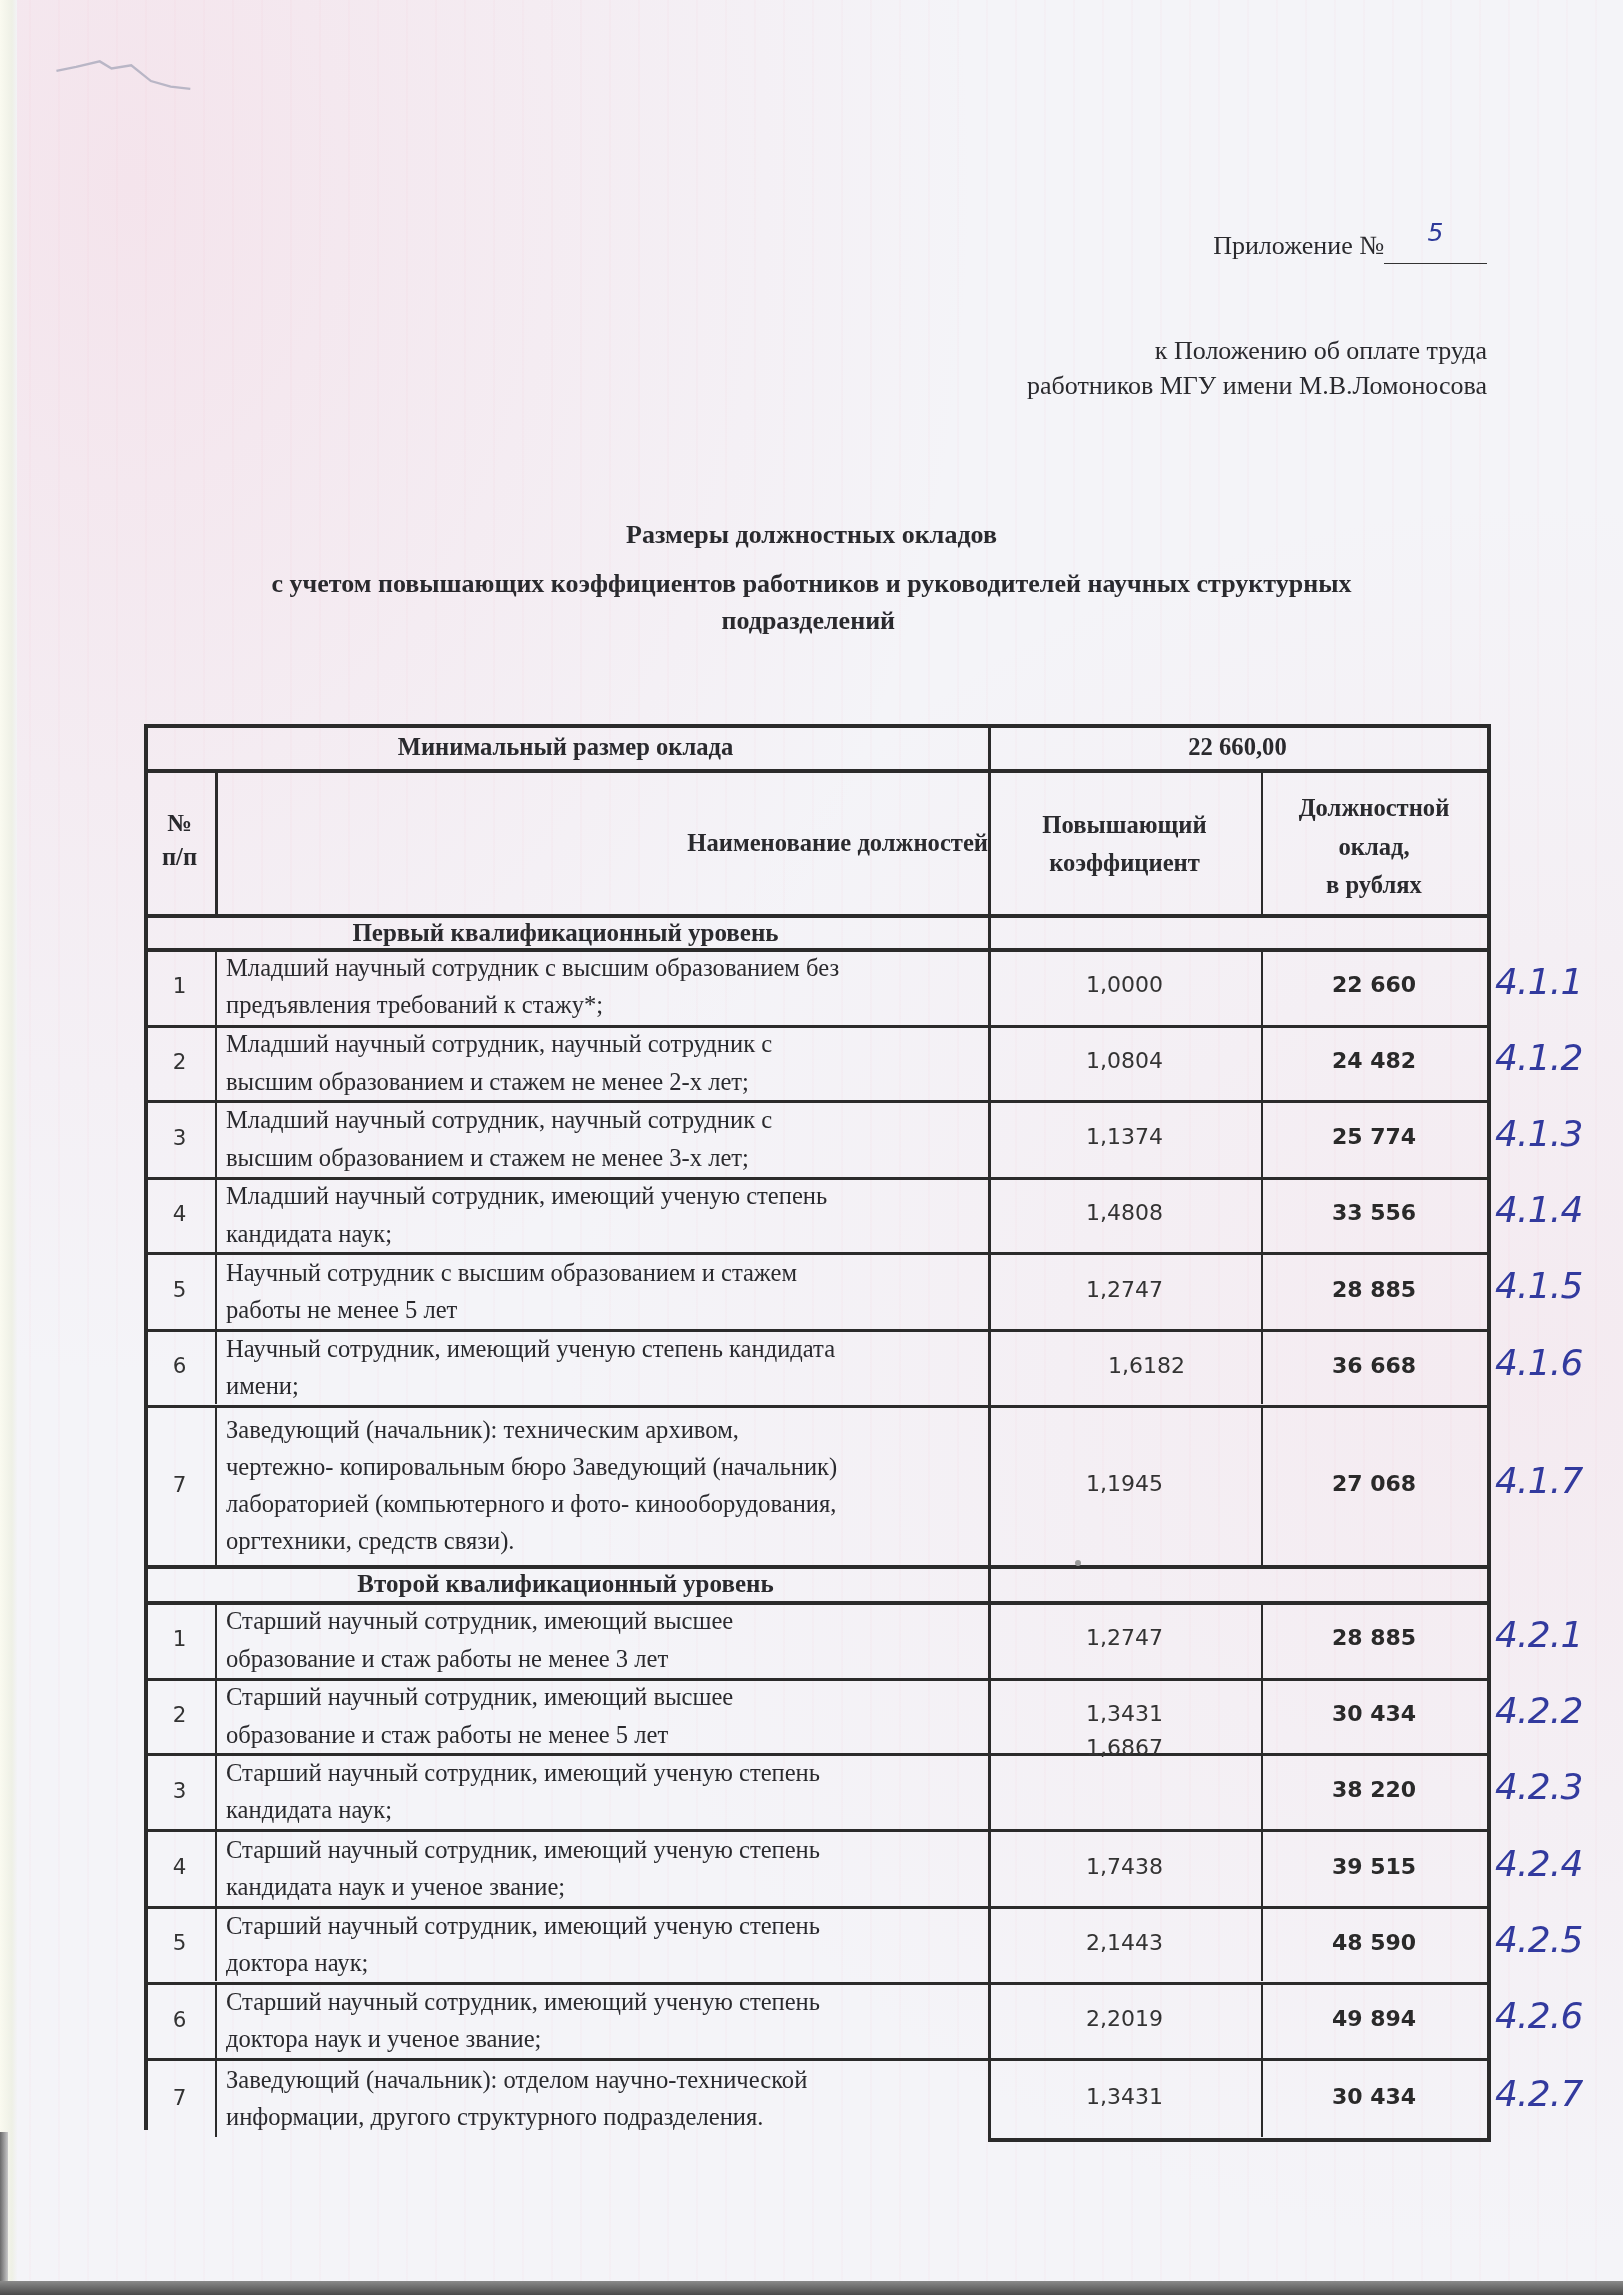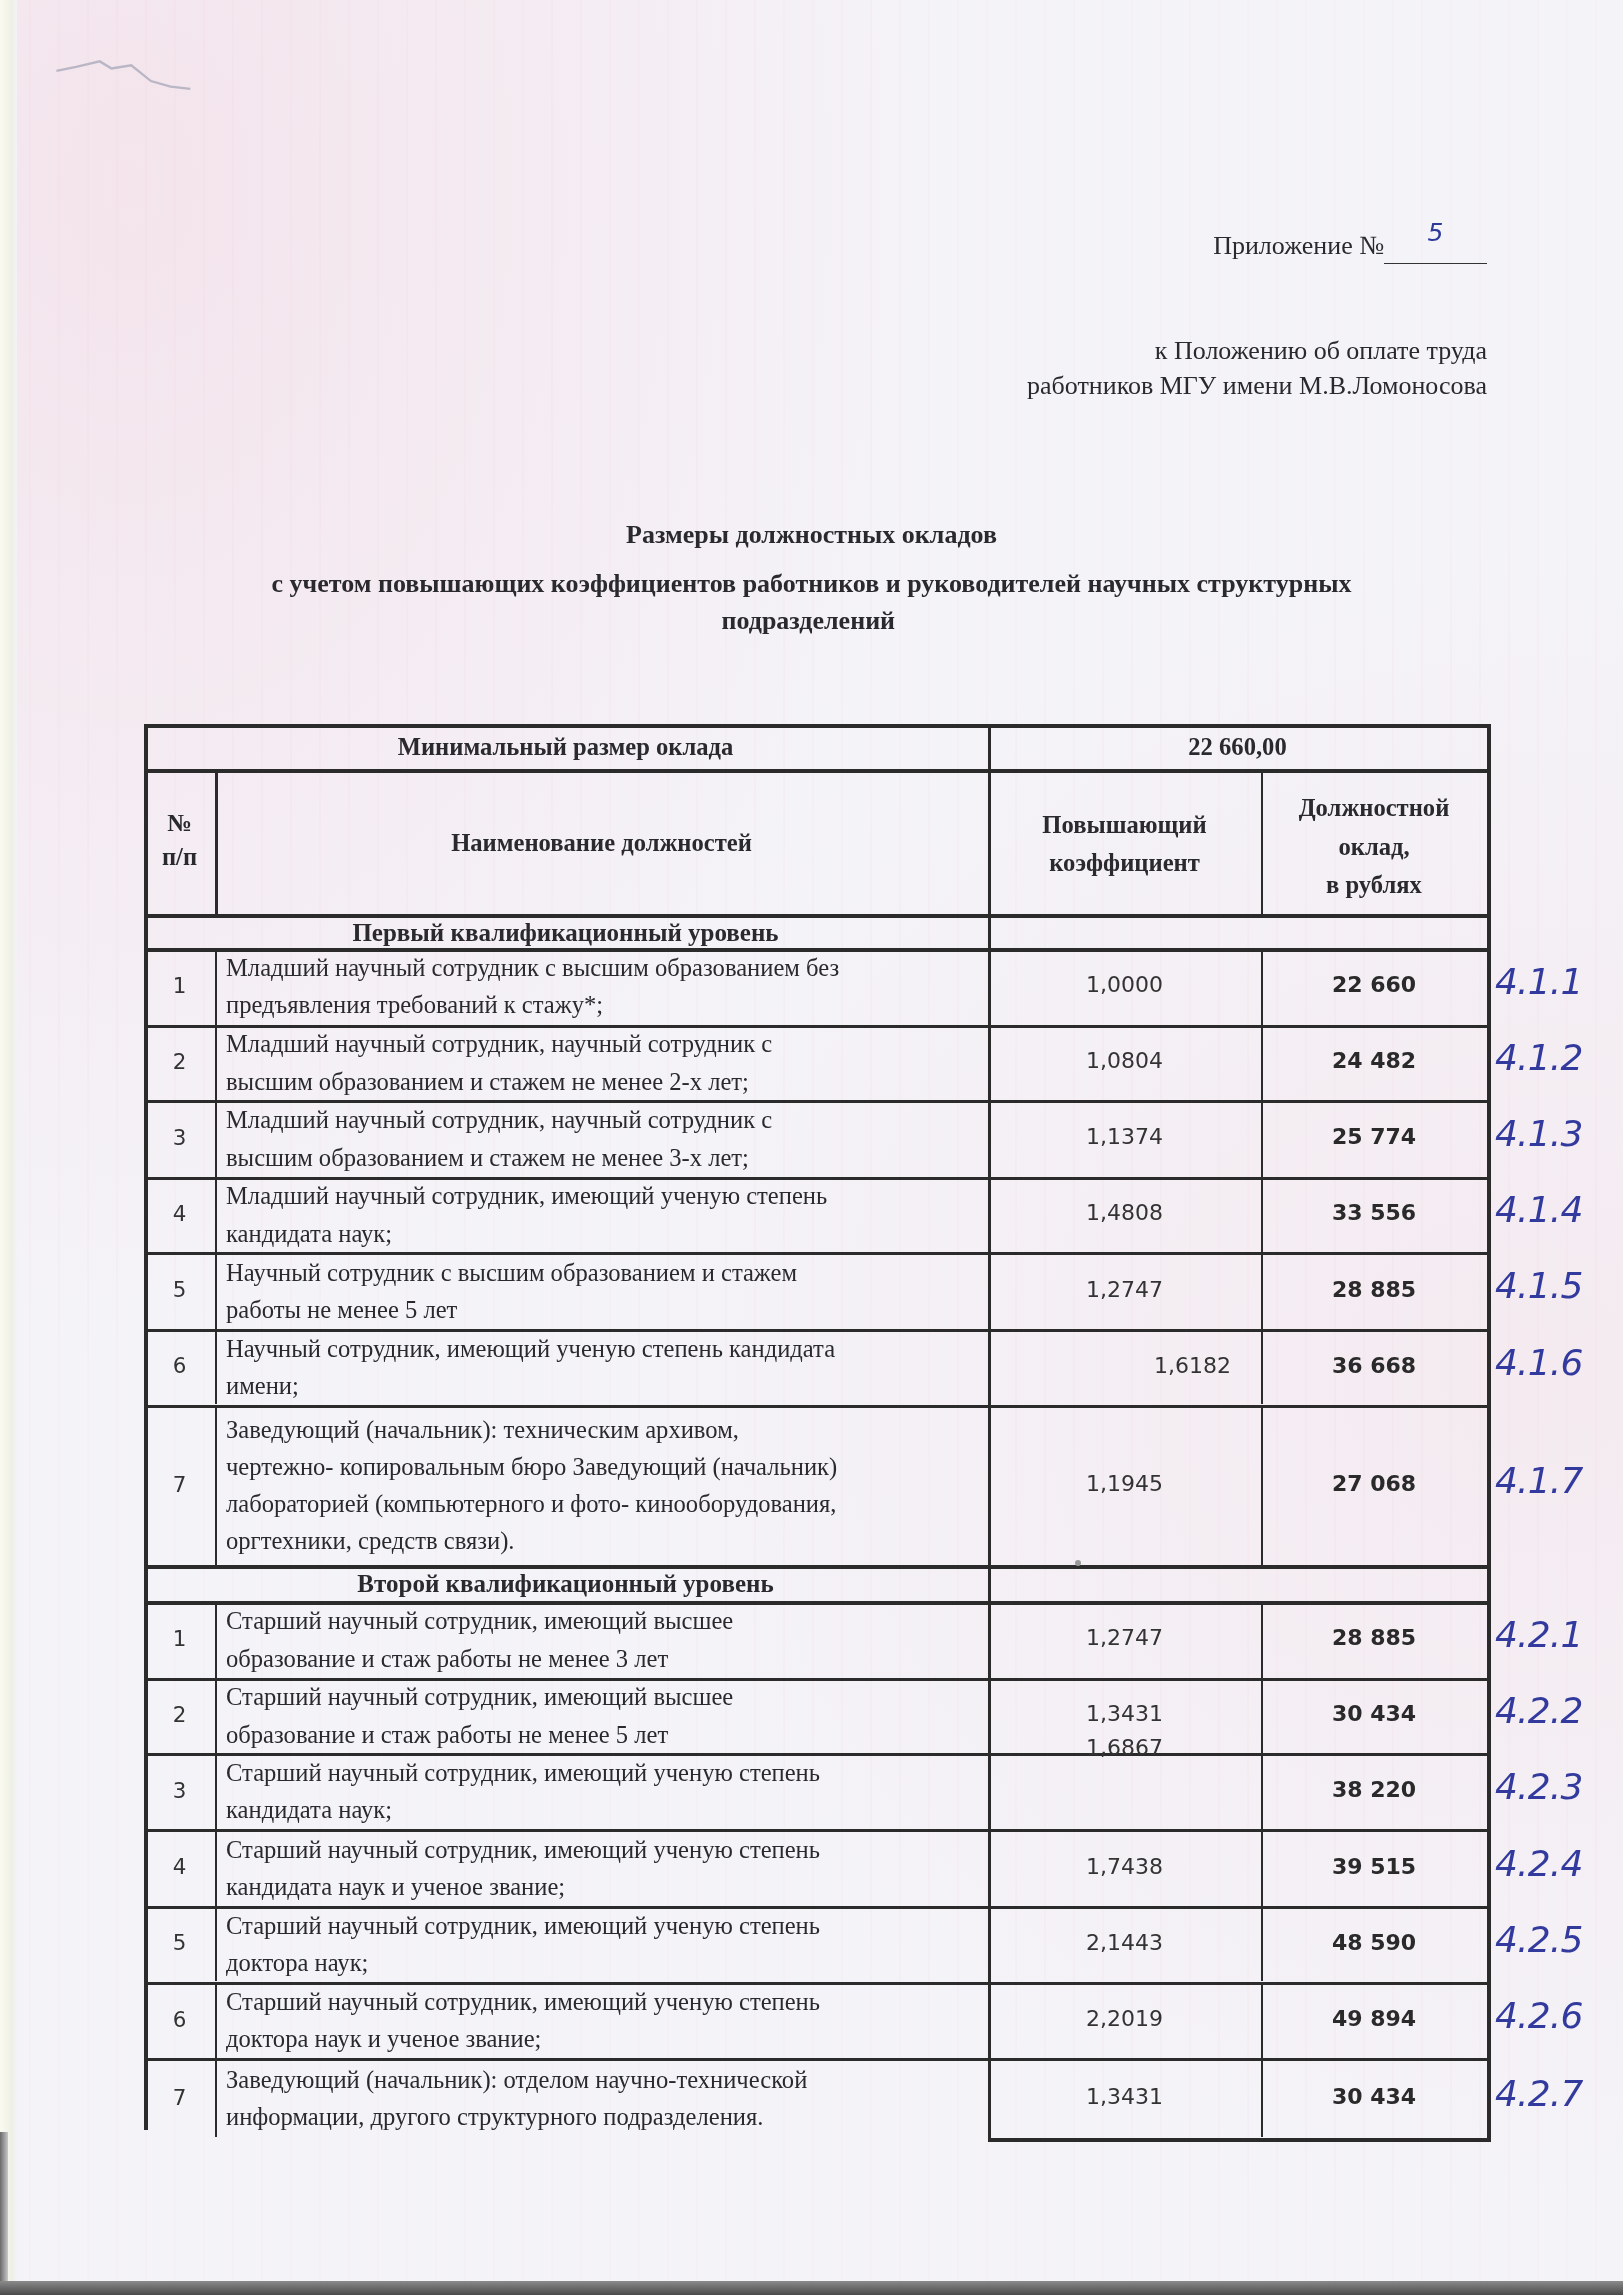--- a/index.html
+++ b/index.html
@@ -72,21 +72,21 @@
 <div class="title-block title-2">с учетом повышающих коэффициентов работников и руководителей научных структурных</div>
 <div class="title-block title-3">подразделений</div>
 
 <div id="table">
     <div class="tbl-line" style="left: 144px; top: 724px; width: 1345px; height: 4px;"></div>
     <div class="hdr-text" style="left: 144px; width: 843px; top: 732px;">Минимальный размер оклада</div>
     <div class="hdr-text" style="left: 988px; width: 499px; top: 732px;">22 660,00</div>
     <div class="tbl-line" style="left: 144px; top: 769px; width: 1345px; height: 4px;"></div>
     <div class="hdr-text" style="left: 144px; width: 71px; top: 808px;">№</div>
     <div class="hdr-text" style="left: 144px; width: 71px; top: 842px;">п/п</div>
-    <div class="hdr-text" style="left: 215px; width: 773px; top: 828px;">Наименование должностей</div>
+    <div class="hdr-text" style="left: 215px; width: 773px; top: 828px; text-align: right;">Наименование должностей</div>
     <div class="hdr-text" style="left: 988px; width: 273px; top: 810px;">Повышающий</div>
     <div class="hdr-text" style="left: 988px; width: 273px; top: 848px;">коэффициент</div>
     <div class="hdr-text" style="left: 1261px; width: 226px; top: 793px;">Должностной</div>
     <div class="hdr-text" style="left: 1261px; width: 226px; top: 832px;">оклад,</div>
     <div class="hdr-text" style="left: 1261px; width: 226px; top: 870px;">в рублях</div>
     <div class="tbl-line" style="left: 215px; top: 769px; width: 3.2px; height: 145px;"></div>
     <div class="tbl-line" style="left: 1261px; top: 769px; width: 2.4px; height: 145px;"></div>
     <div class="tbl-line" style="left: 144px; top: 914px; width: 1345px; height: 4px;"></div>
     <div class="sec-text" style="left: 144px; width: 843px; top: 919px;">Первый квалификационный уровень</div>
     <div class="tbl-line" style="left: 144px; top: 948px; width: 1345px; height: 4px;"></div>
@@ -131,21 +131,21 @@
     <div class="cell-text" style="left: 226px; top: 1291px; white-space: nowrap;">работы не менее 5 лет</div>
     <div class="coef" style="left: 988px; top: 1277px;">1,2747</div>
     <div class="sal" style="left: 1261px; top: 1277px;">28 885</div>
     <div class="note" style="top: 1265px;">4.1.5</div>
     <div class="tbl-line" style="left: 215px; top: 1252px; width: 2.4px; height: 77px;"></div>
     <div class="tbl-line" style="left: 1261px; top: 1252px; width: 2.4px; height: 77px;"></div>
     <div class="tbl-line" style="left: 144px; top: 1329px; width: 1345px; height: 3.2px;"></div>
     <div class="num" style="left: 144px; top: 1353px;">6</div>
     <div class="cell-text" style="left: 226px; top: 1330px; white-space: nowrap;">Научный сотрудник, имеющий ученую степень кандидата</div>
     <div class="cell-text" style="left: 226px; top: 1367px; white-space: nowrap;">имени;</div>
-    <div class="coef" style="left: 1024px; top: 1353px; padding-left: 32px;">1,6182</div>
+    <div class="coef" style="left: 978px; top: 1353px; padding-left: 32px;">1,6182</div>
     <div class="sal" style="left: 1261px; top: 1353px;">36 668</div>
     <div class="note" style="top: 1342px;">4.1.6</div>
     <div class="tbl-line" style="left: 215px; top: 1329px; width: 2.4px; height: 75px;"></div>
     <div class="tbl-line" style="left: 1261px; top: 1329px; width: 2.4px; height: 75px;"></div>
     <div class="tbl-line" style="left: 144px; top: 1405px; width: 1345px; height: 3.2px;"></div>
     <div class="num" style="left: 144px; top: 1472px;">7</div>
     <div class="cell-text" style="left: 226px; top: 1411px; white-space: nowrap;">Заведующий (начальник): техническим архивом,</div>
     <div class="cell-text" style="left: 226px; top: 1448px; white-space: nowrap;">чертежно- копировальным бюро Заведующий (начальник)</div>
     <div class="cell-text" style="left: 226px; top: 1485px; white-space: nowrap;">лабораторией (компьютерного и фото- кинооборудования,</div>
     <div class="cell-text" style="left: 226px; top: 1522px; white-space: nowrap;">оргтехники, средств связи).</div>

